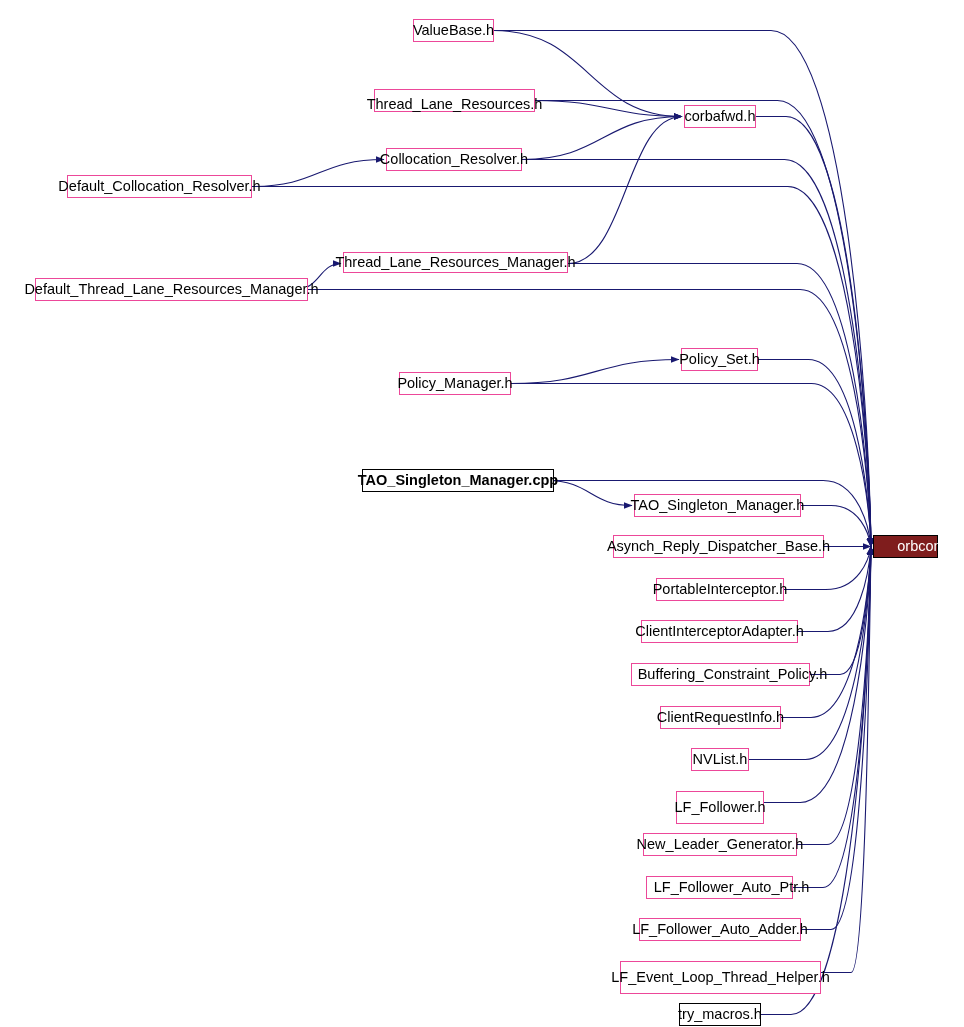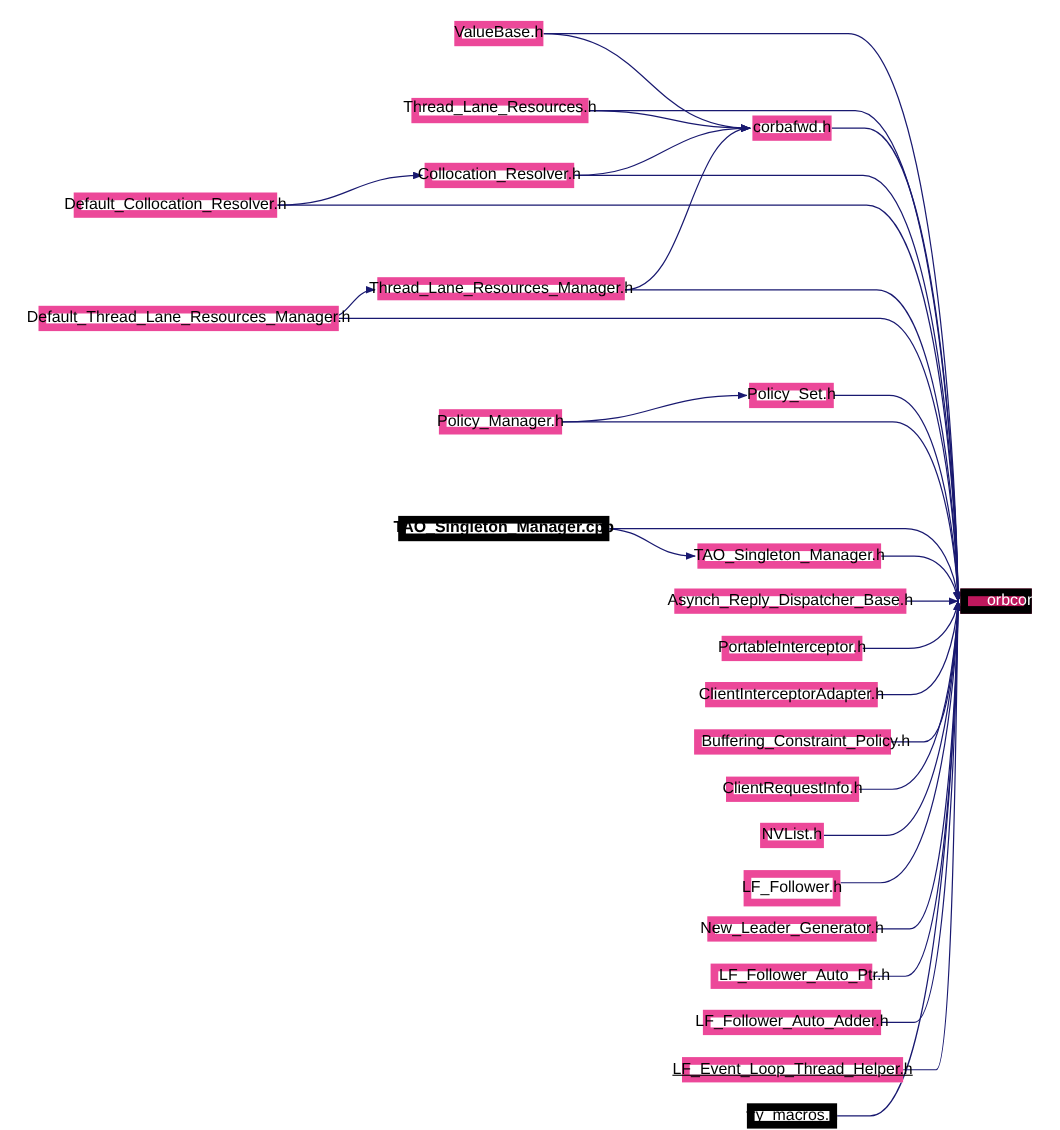--- a/index.html
+++ b/index.html
@@ -18,37 +18,37 @@
   #graph-svg {
     position: absolute;
     left: 0;
     top: 0;
     width: 964px;
     height: 1027px;
   }
   .node-box {
     position: absolute;
     box-sizing: border-box;
-    border: 7px solid #ec4899;
+    border: 1px solid #ec4899;
     background: #ffffff;
     color: #000000;
     font-size: 14.5px;
     line-height: 1;
     display: flex;
     align-items: center;
     justify-content: center;
     white-space: nowrap;
     letter-spacing: 0px;
   }
   .node-box.black-border {
     border-color: #000000;
   }
   .node-box.target {
     border-color: #000000;
-    background: #be185d;
+    background: #7f1d1d;
     color: #ffffff;
     padding-left: 44px;
   }
   .node-label {
     display: block;
     pointer-events: none;
   }
 </style>
 </head>
 <body>
@@ -154,20 +154,20 @@
       </div>
       <div class="node-box" style="left: 643px; top: 833px; width: 154px; height: 23px;">
         <span class="node-label">New_Leader_Generator.h</span>
       </div>
       <div class="node-box" style="left: 646px; top: 876px; width: 147px; height: 23px; padding-left: 24px;">
         <span class="node-label">LF_Follower_Auto_Ptr.h</span>
       </div>
       <div class="node-box" style="left: 639px; top: 918px; width: 162px; height: 23px;">
         <span class="node-label">LF_Follower_Auto_Adder.h</span>
       </div>
-      <div class="node-box" style="left: 620px; top: 961px; width: 201px; height: 23px; text-decoration: underline;">
+      <div class="node-box" style="left: 620px; top: 961px; width: 201px; height: 33px;">
         <span class="node-label">LF_Event_Loop_Thread_Helper.h</span>
       </div>
       <div class="node-box black-border" style="left: 679px; top: 1003px; width: 82px; height: 23px;">
         <span class="node-label">try_macros.h</span>
       </div>
     </div>
 </div>
 
 </body></html>

